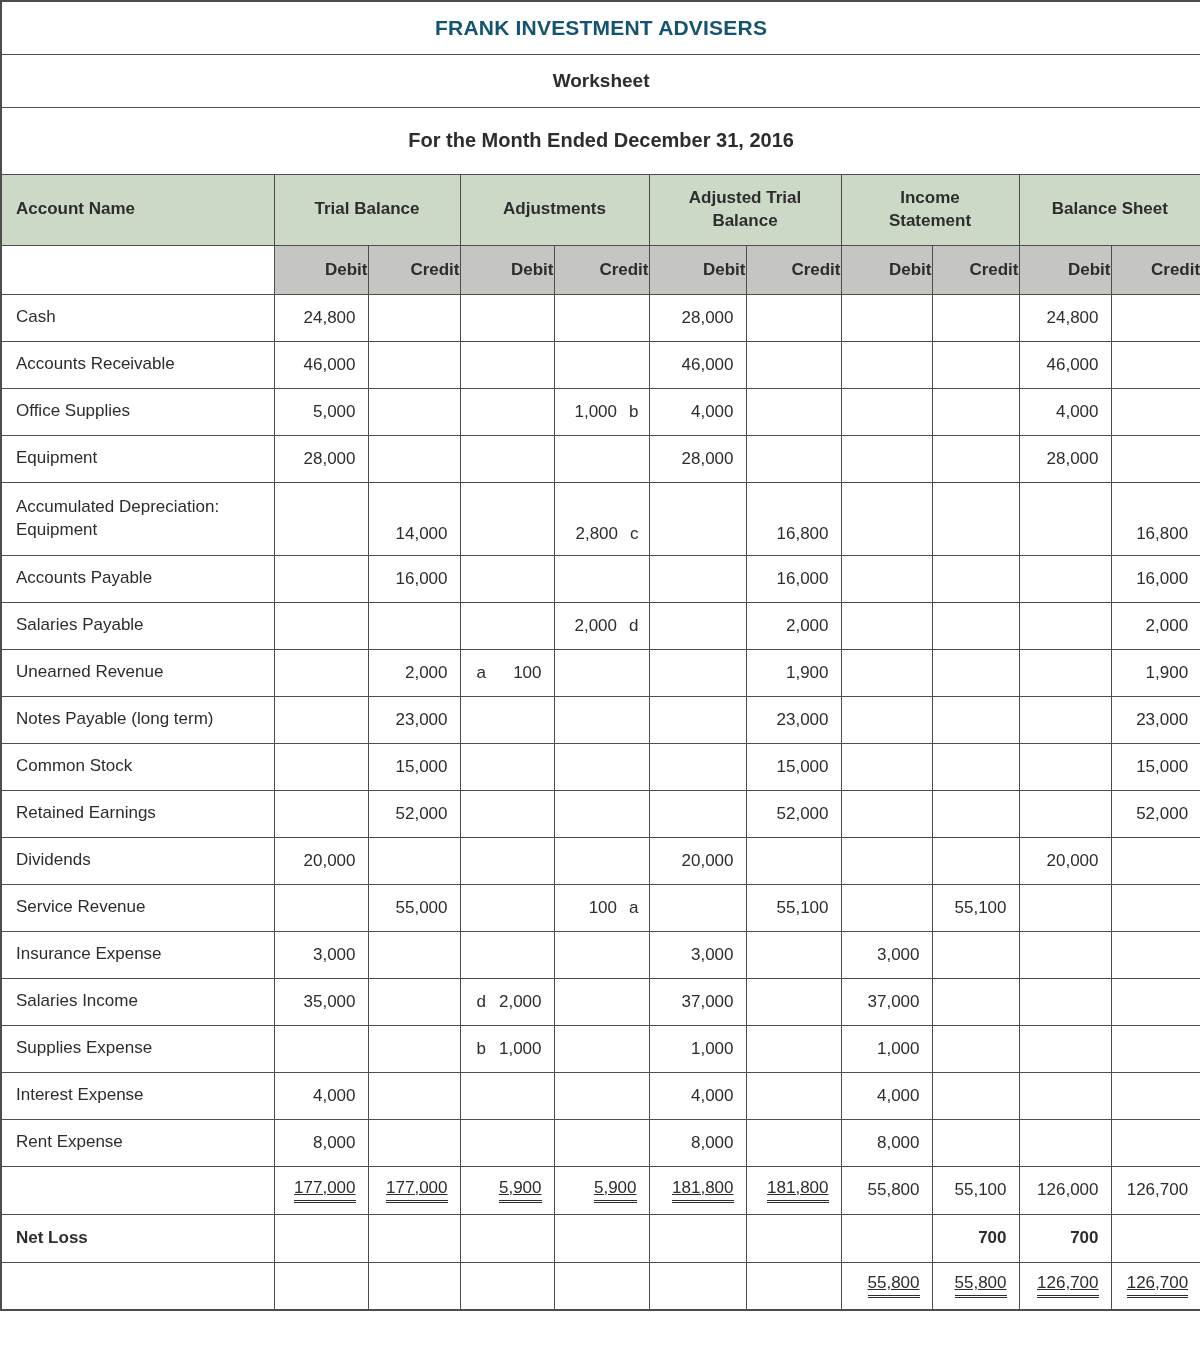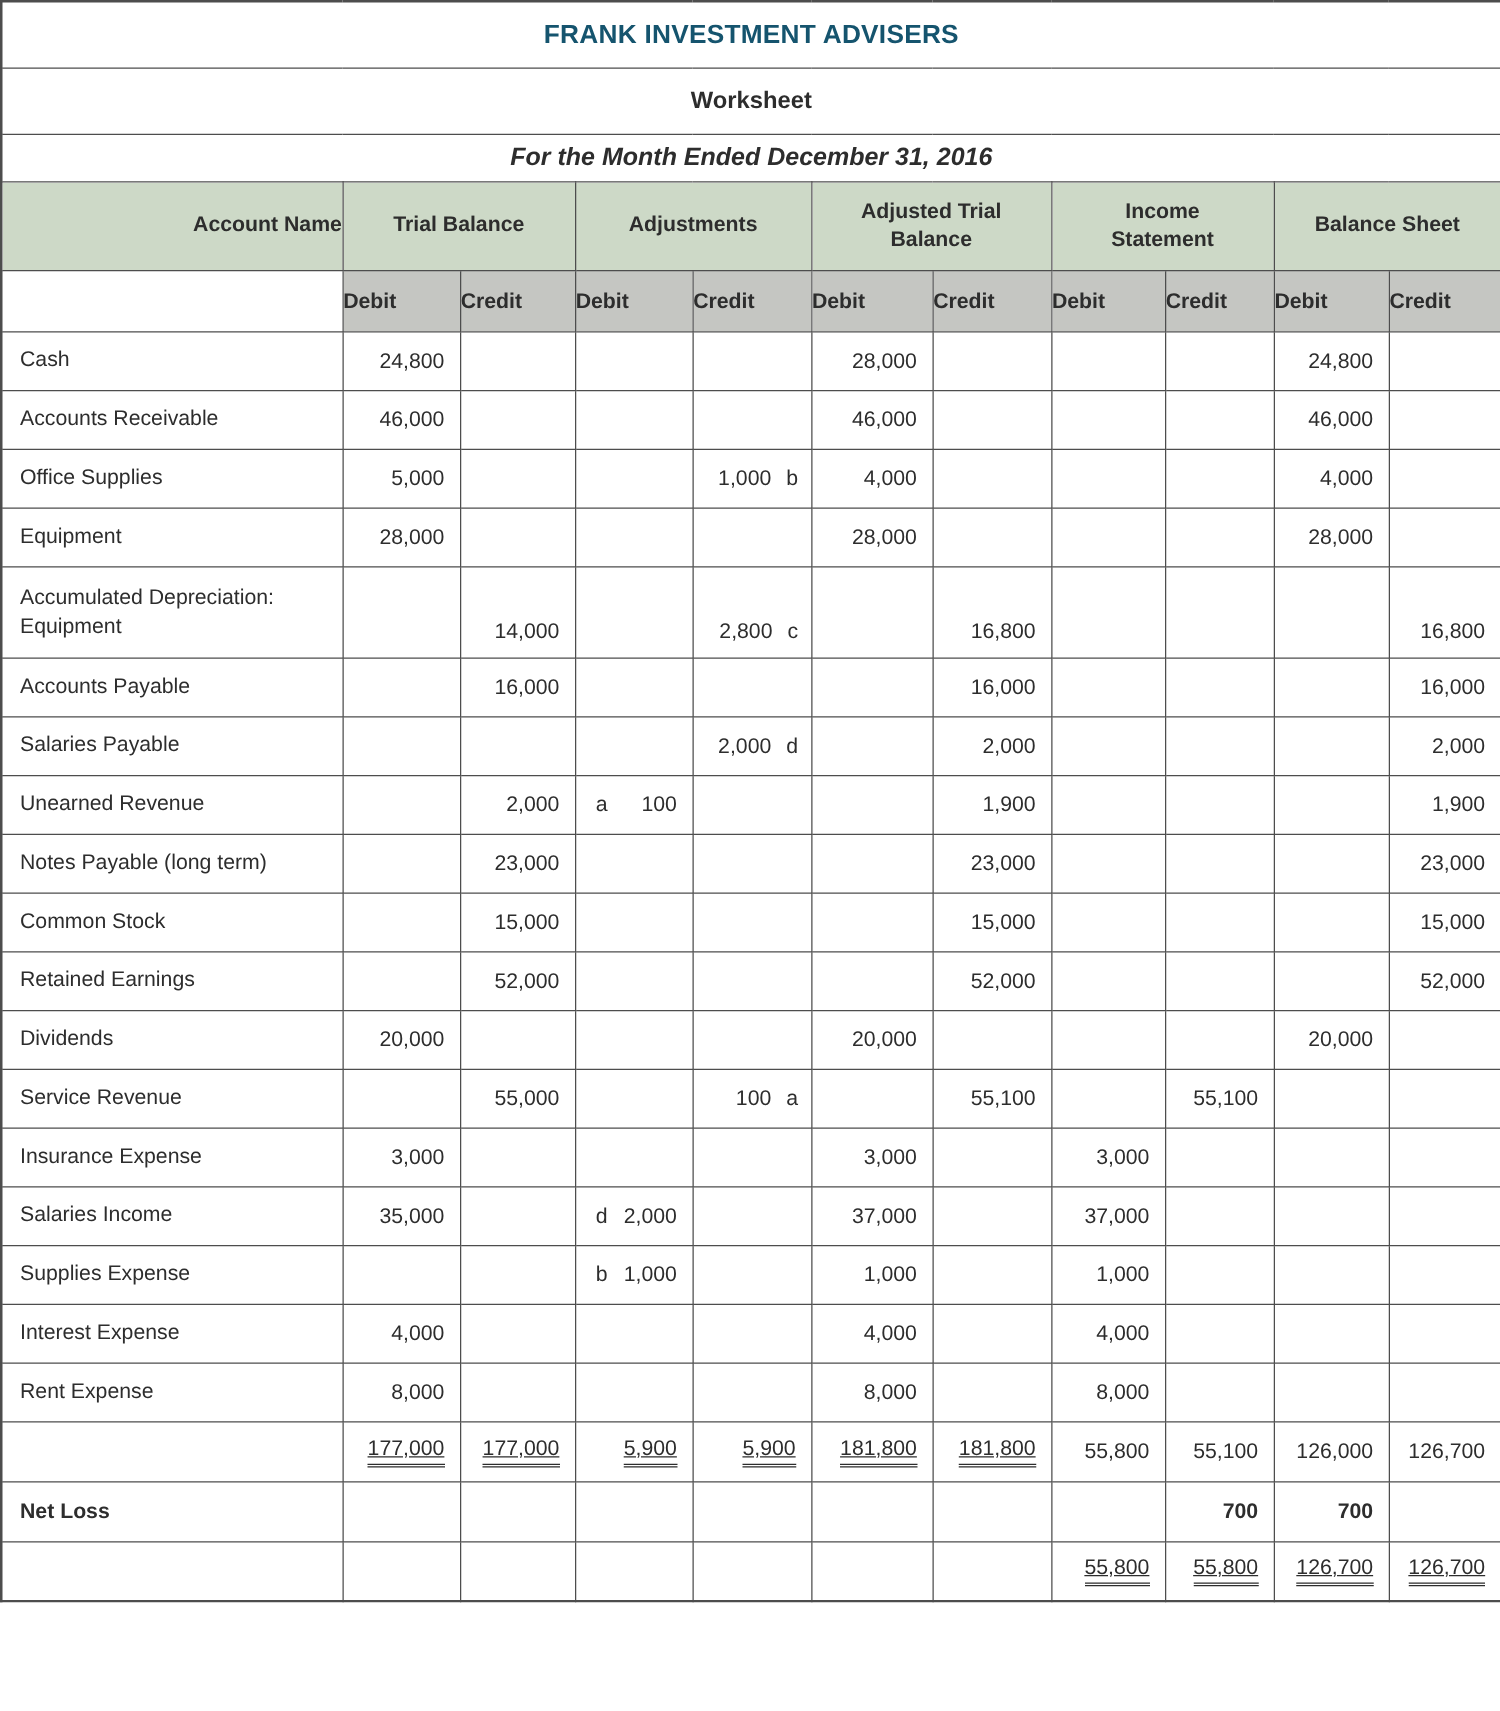--- a/index.html
+++ b/index.html
@@ -24,43 +24,43 @@
     border: 2px solid var(--border);
   }
   .ws td, .ws th {
     border: 1px solid var(--border);
     overflow: hidden;
     vertical-align: middle;
   }
   
   tr.t1 { height: 53px; }
   tr.t2 { height: 53px; }
-  tr.t3 { height: 38px; font-style: italic; }
+  tr.t3 { height: 67px; }
   td.title { text-align: center; font-weight: bold; }
   td.company { color: var(--title); font-size: 21px; letter-spacing: .2px; }
   td.report  { font-size: 19px; }
   td.period  { font-size: 20px; }
   
   tr.ghead { height: 71px; }
   tr.ghead th {
     background: var(--green);
     font-size: 17px;
     font-weight: bold;
     text-align: center;
     white-space: pre-line;
     line-height: 1.3;
   }
-  tr.ghead th.account-h { text-align: right; padding-left: 14px; }
+  tr.ghead th.account-h { text-align: left; padding-left: 14px; }
   
   tr.dchead { height: 49px; }
   tr.dchead th {
     background: var(--gray);
     font-size: 17px;
     font-weight: bold;
-    text-align: left;
+    text-align: right;
   }
   tr.dchead td.blank { background: #fff; }
   
   tbody tr { height: 47px; }
   tbody tr.tall { height: 73px; padding-left: 20px; }
   tbody tr.foot { height: 48px; }
   td.account {
     text-align: left;
     padding-left: 14px;
     font-size: 17px;

